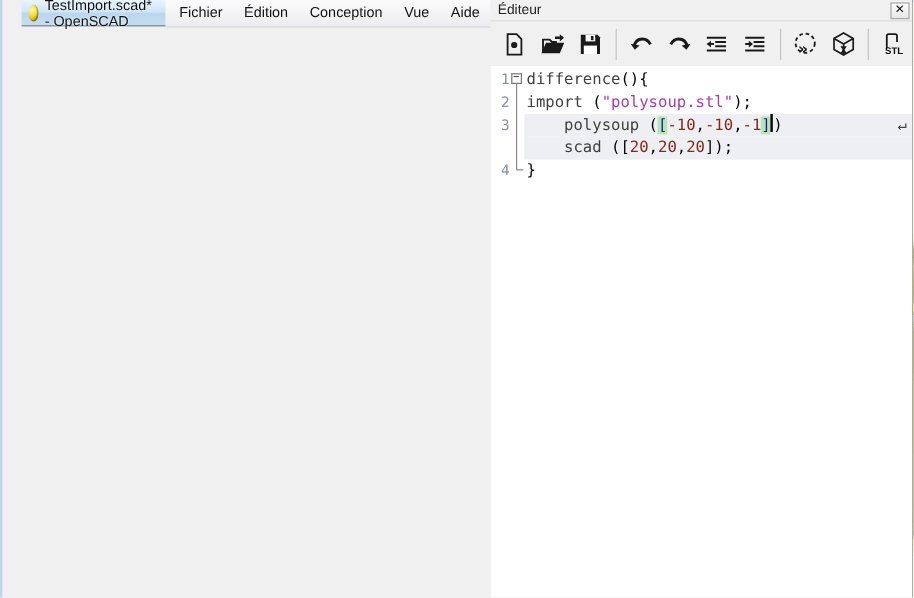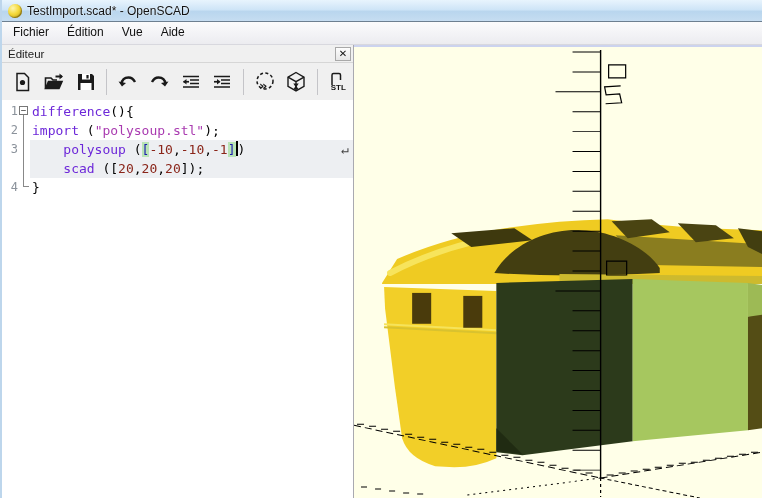--- a/index.html
+++ b/index.html
@@ -1,17 +1,17 @@
 <!DOCTYPE html>
 <html><head>
 <meta charset="utf-8">
 <style>
   * { margin:0; padding:0; box-sizing:border-box; }
   html,body { width:762px; height:498px; font-family:"Liberation Sans", sans-serif; background:#f0f0f0; overflow:hidden; }
-  .window { width:762px; height:498px; display:flex; flex-direction:column; border-left:2px solid #bdd6ec; background:#f0f0f0; }
+  .window { width:762px; height:498px; display:flex; border-left:2px solid #bdd6ec; background:#f0f0f0;padding-left:16px; }
 
   
   .titlebar { height:22px; flex:0 0 22px; display:flex; align-items:center; gap:5px; padding:0 6px;
     background:linear-gradient(#e8f4fd 0%, #cfe5f7 45%, #b9d6ee 55%, #c6ddf1 100%);
     border-bottom:1px solid #6d7f90; }
   .app-icon { width:14px; height:14px; border-radius:50%;
     background:radial-gradient(circle at 35% 30%, #fdf6b0 0%, #f5d93a 45%, #b89a1a 100%);
     box-shadow:inset -1px -1px 1px rgba(90,70,0,.6); }
   .titlebar .title { font-size:12px; color:#111; text-shadow:0 0 2px #fff; }
 
@@ -36,21 +36,21 @@
   .stl-text { font-size:8px; font-weight:bold; color:#111; letter-spacing:0; margin-top:-2px;text-align:center; }
 
   
   .code-area { flex:1; position:relative; background:#fff; font-family:"DejaVu Sans Mono","Liberation Mono",monospace;
     font-size:13px; line-height:19px; overflow:hidden; padding-top:2px; cursor:text; }
   .row { display:flex; height:19px; white-space:pre; }
   .lnum { width:16px; text-align:right; color:#8b929b; font-size:12px; flex:0 0 16px; }
   .foldcol { width:12px; flex:0 0 12px; }
   .codetxt { flex:1; padding-left:2px; color:#000; display:flex; }
   .row.hl .codetxt { background:#edeff2; }
-  .kw { color:#6d28d9; }
+  .kw { color:#404040; }
   .str { color:#a93ab0; }
   .num { color:#8a2519; }
   .bm { background:#b9e4b5; color:#1a1ab0; }
   .caret { display:inline-block; width:2px; height:15px; background:#000; vertical-align:-2px; }
   .wrap-glyph { margin-left:auto; margin-right:4px; color:#444; font-size:13px; }
   .fold-box { position:absolute; left:17px; top:6px; width:9px; height:9px; border:1px solid #777;
     font-size:9px; line-height:7px; text-align:center; color:#333; background:#fff; cursor:default; }
   .fold-rail { position:absolute; left:21px; top:15px; width:1px; height:71px; background:#888; }
   .fold-stub { position:absolute; left:21px; top:86px; width:6px; height:1px; background:#888; }
 
@@ -64,20 +64,21 @@
 <div class="window">
 
   <div class="titlebar">
     <div class="app-icon"></div>
     <span class="title">TestImport.scad* - OpenSCAD</span>
   </div>
 
   <div class="menubar">
     <span class="menu-item">Fichier</span>
     <span class="menu-item">Édition</span>
+    <span class="menu-item">Conception</span>
     <span class="menu-item">Vue</span>
     <span class="menu-item">Aide</span>
   </div>
 
   <div class="main">
 
     <div class="dock">
       <div class="dock-header">
         <span>Éditeur</span>
         <span class="dock-close">

